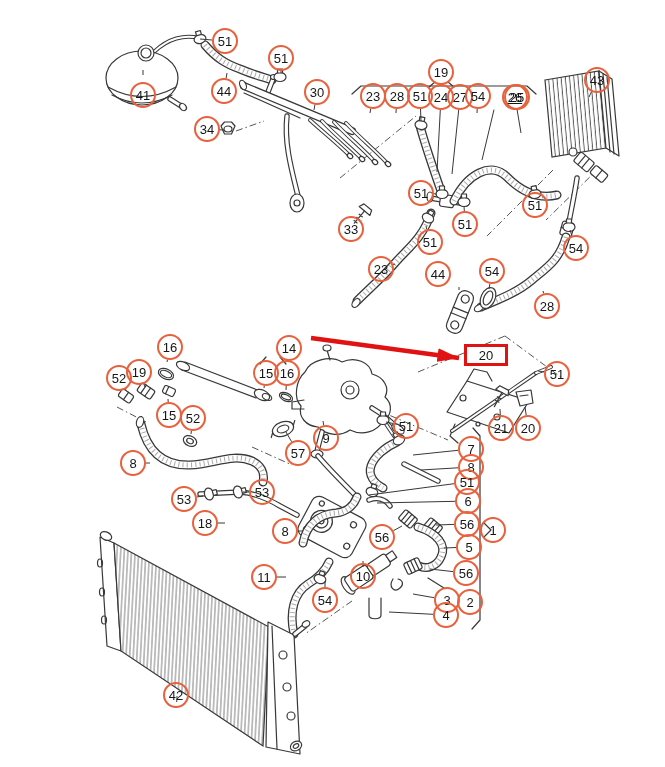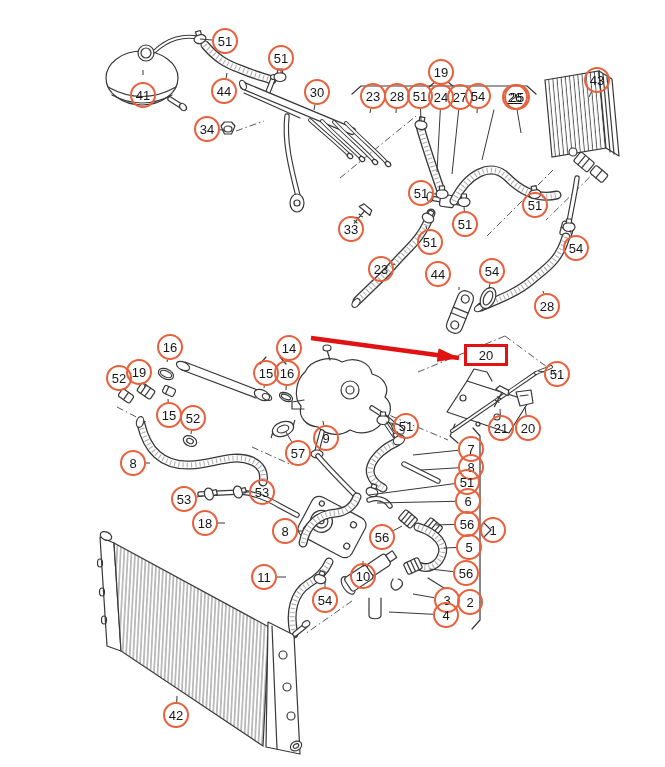--- a/index.html
+++ b/index.html
@@ -524,14 +524,14 @@
     <div class="callout" style="left: 453px; top: 560px;">56</div>
     <div class="callout" style="left: 434px; top: 587px;">3</div>
     <div class="callout" style="left: 457px; top: 589px;">2</div>
     <div class="callout" style="left: 433px; top: 602px;">4</div>
     <div class="callout" style="left: 369px; top: 524px;">56</div>
     <div class="callout" style="left: 350px; top: 535px; margin-top: 28px;">10</div>
     <div class="callout" style="left: 192px; top: 510px;">18</div>
     <div class="callout" style="left: 272px; top: 518px;">8</div>
     <div class="callout" style="left: 251px; top: 564px; text-align: center;">11</div>
     <div class="callout" style="left: 312px; top: 587px;">54</div>
-    <div class="callout" style="left: 163px; top: 702px;">42</div>
+    <div class="callout" style="left: 163px; top: 682px;">42</div>
   </div>
 
 </body></html>

